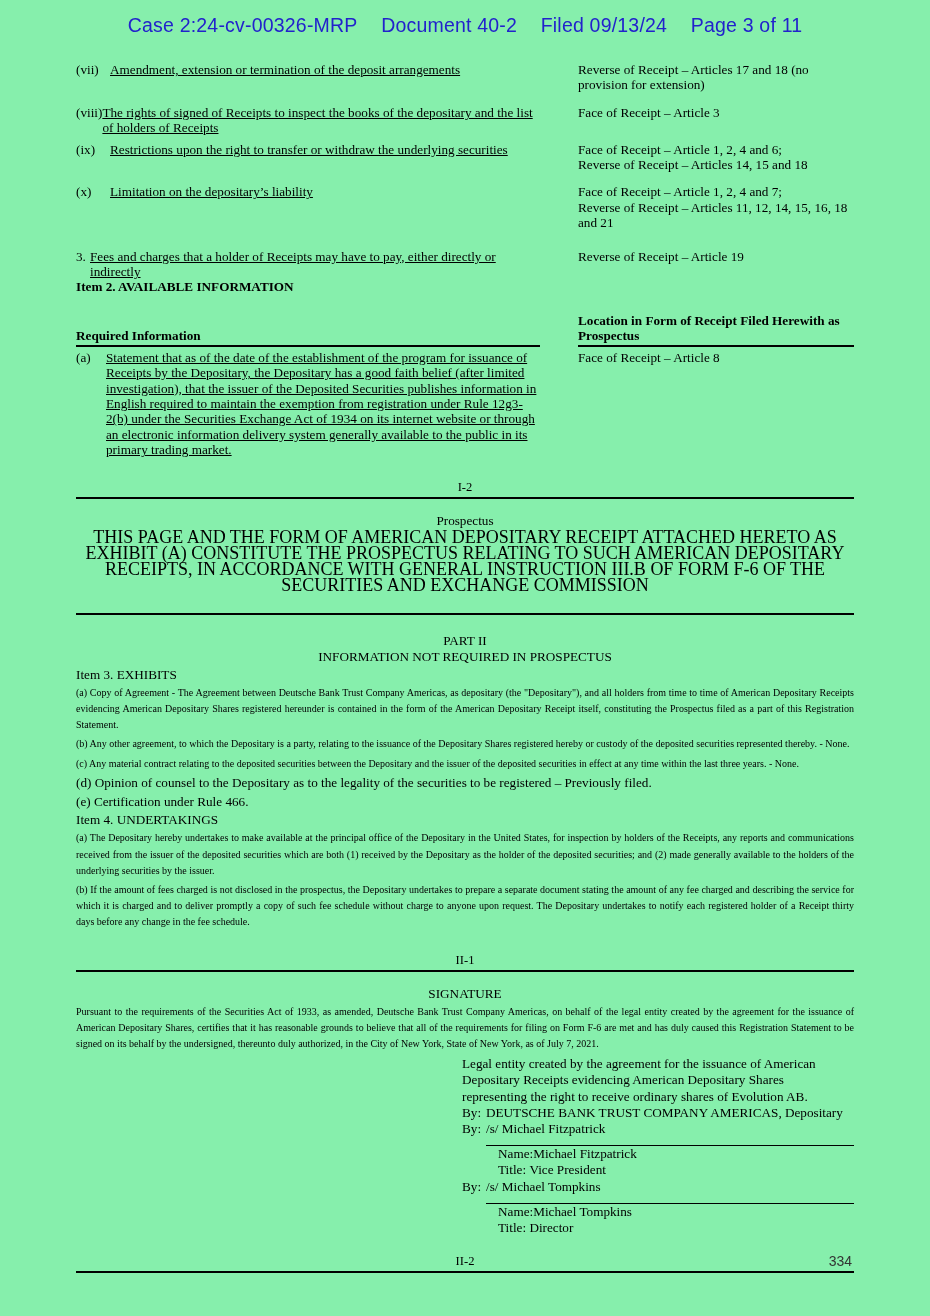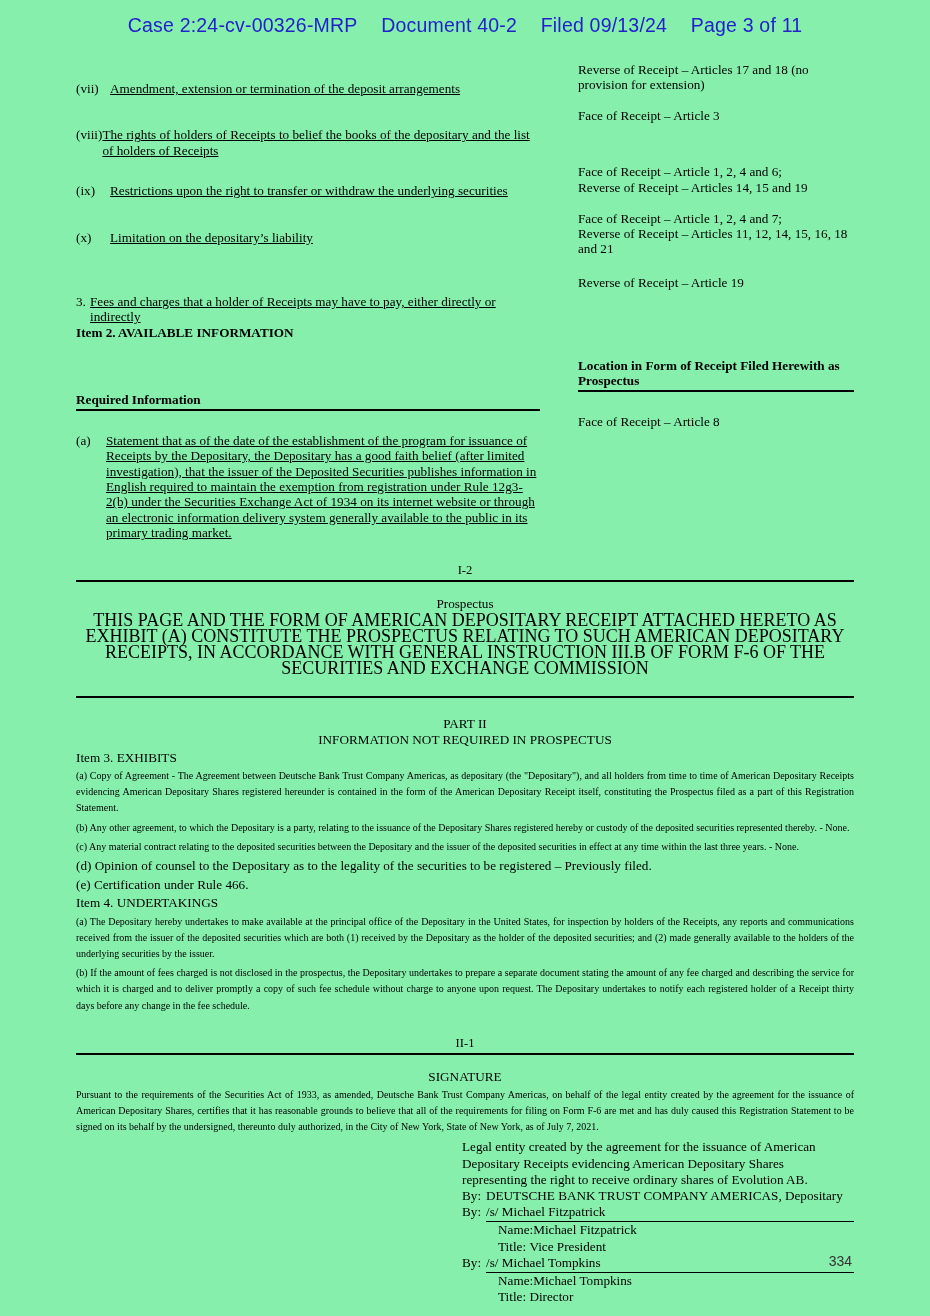--- a/index.html
+++ b/index.html
@@ -41,21 +41,21 @@
     top: 62px;
     width: 778px;
   }
 
   
   .twocol {
     display: flex;
     width: 778px;
     align-items: flex-start;
   }
-  .col-left  { width: 464px; flex: 0 0 464px; margin-top: 19px; }
+  .col-left  { width: 464px; flex: 0 0 464px; }
   .col-right { width: 314px; flex: 0 0 314px; padding-left: 38px; box-sizing: border-box; }
   .itm-hang {
     display: flex;
     font-size: 13.2px;
     line-height: 15.4px;
   }
   .itm-num {
     flex: 0 0 auto;
     white-space: pre;
   }
@@ -129,21 +129,21 @@
     line-height: 16.2px;
   }
   .sigline {
     display: flex;
     align-items: baseline;
   }
   .sigline .by { flex: 0 0 24px; }
   .sigline .sig {
     flex: 1 1 auto;
     border-bottom: 1.6px solid #000;
-    padding-bottom: 1px;
+    padding-bottom: 8px;
   }
   .sigsub { padding-left: 36px; }
 
   
   .pagenum {
     position: absolute;
     right: 78px;
     top: 1253px;
     font-family: "Liberation Sans", "DejaVu Sans", sans-serif;
     font-size: 14px;
@@ -175,40 +175,40 @@
         <div class="rcell">Reverse of Receipt – Articles 17 and 18 (no provision for extension)</div>
       </div>
     </div>
 
     <div class="sp12"></div>
 
     <div class="twocol">
       <div class="col-left">
         <div class="itm-hang">
           <span class="itm-num">(viii)</span>
-          <span class="itm-body" style="text-indent:0">The rights of holders of Receipts to belief the books of the depositary and the list of holders of Receipts</span>
+          <span class="itm-body" style="text-indent:0">The rights of signed of Receipts to inspect the books of the depositary and the list of holders of Receipts</span>
         </div>
       </div>
       <div class="col-right">
         <div class="rcell">Face of Receipt – Article 3</div>
       </div>
     </div>
 
     <div class="sp6"></div>
 
     <div class="twocol">
       <div class="col-left">
         <div class="itm-hang">
           <span class="itm-num w34">(ix)</span>
           <span class="itm-body">Restrictions upon the right to transfer or withdraw the underlying securities</span>
         </div>
       </div>
       <div class="col-right">
         <div class="rcell">Face of Receipt – Article 1, 2, 4 and 6;</div>
-        <div class="rcell">Reverse of Receipt – Articles 14, 15 and 19</div>
+        <div class="rcell">Reverse of Receipt – Articles 14, 15 and 18</div>
       </div>
     </div>
 
     <div class="sp12"></div>
 
     <div class="twocol">
       <div class="col-left">
         <div class="itm-hang">
           <span class="itm-num w34">(x)</span>
           <span class="itm-body">Limitation on the depositary’s liability</span>

